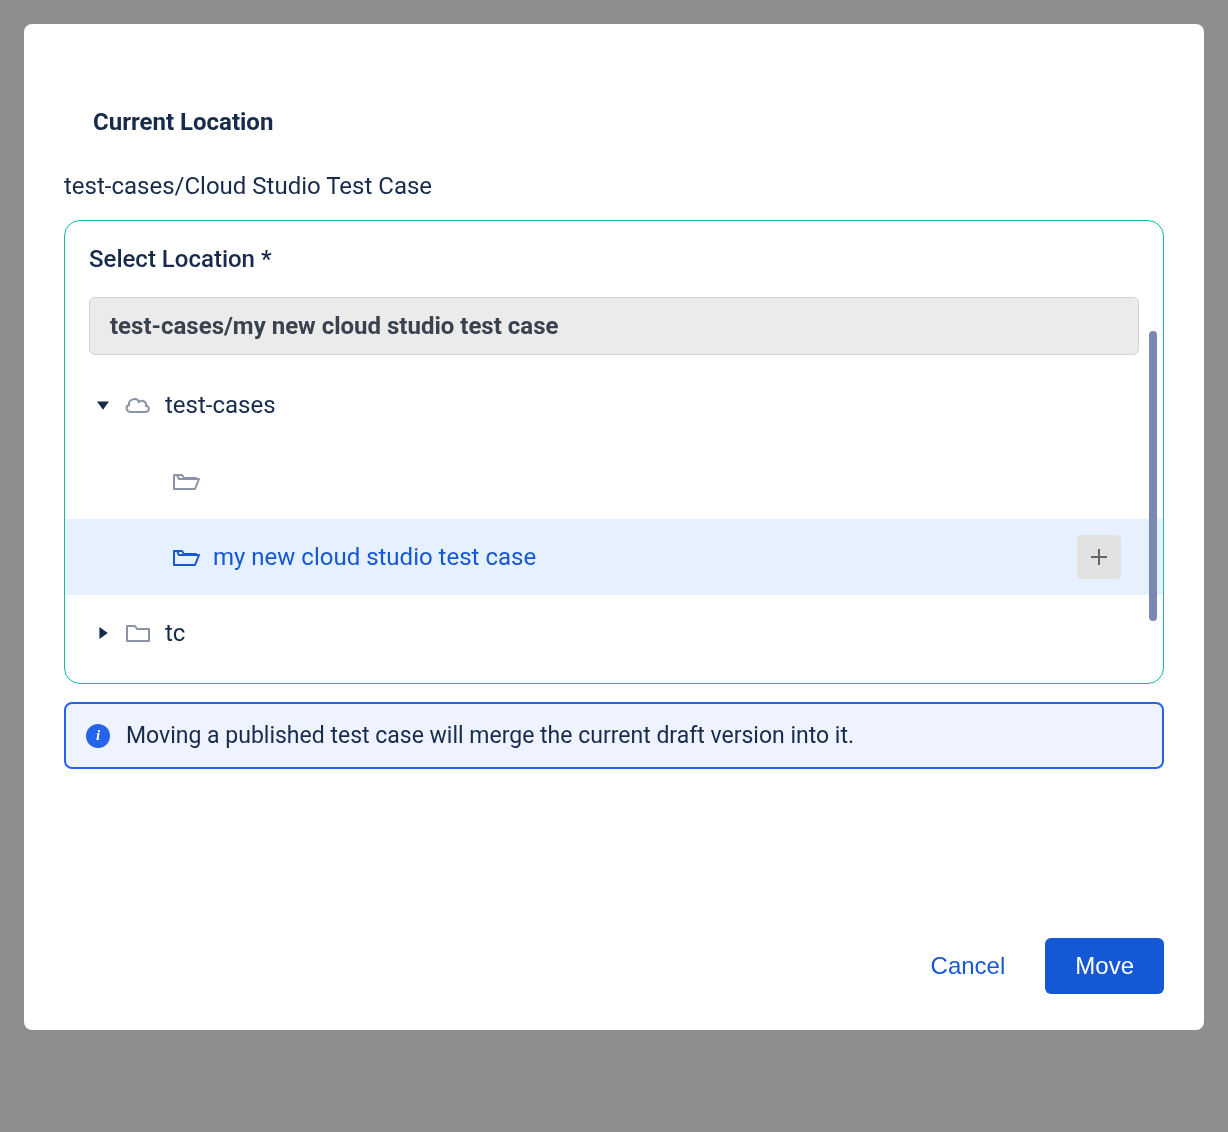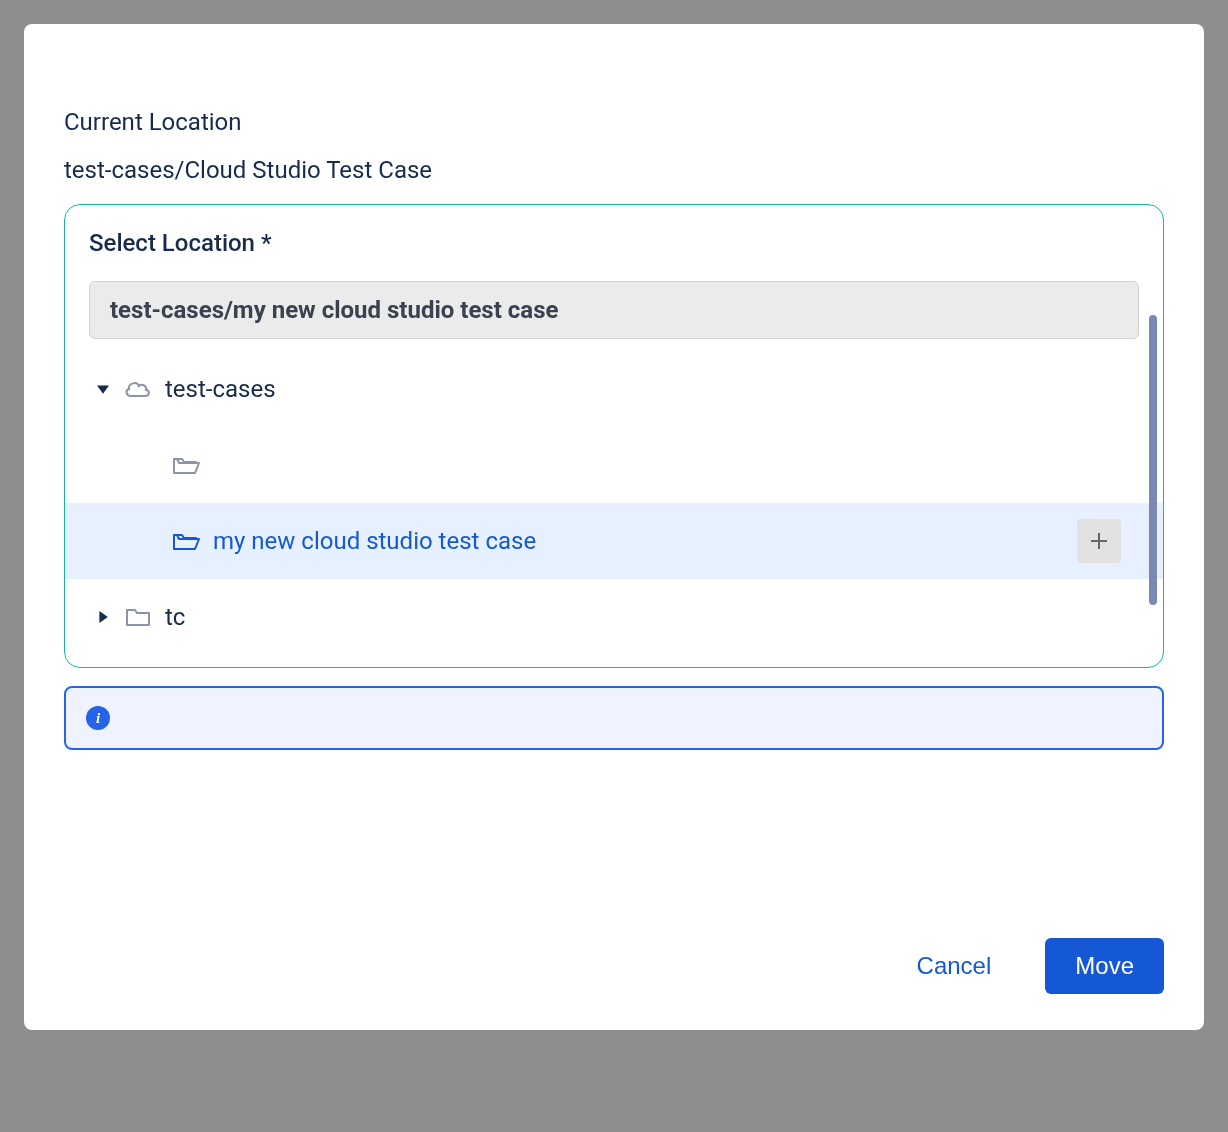--- a/index.html
+++ b/index.html
@@ -55,27 +55,28 @@
       color: #9aa3b0;
       cursor: pointer;
       line-height: 1;
       font-weight: 300;
       padding: 6px;
       margin-top: 4px;
     }
     .section-label {
       font-size: 24px;
       color: #172b4d;
-      font-weight: 400;
+      font-weight: 700;
       margin-top: 44px;
+      margin-left: 29px;
     }
     .current-path {
       font-size: 24px;
       color: #172b4d;
-      margin-top: 20px;
+      margin-top: 36px;
     }
     .select-panel {
       border: 1px solid #14b8a6;
       border-radius: 16px;
       margin-top: 20px;
       padding: 24px 0 12px 0;
       position: relative;
     }
     .select-label {
       font-size: 24px;
@@ -187,21 +188,21 @@
       font-family: Georgia, serif;
     }
     .info-text {
       font-size: 23px;
       color: #172b4d;
     }
     .footer {
       margin-top: auto;
       display: flex;
       justify-content: flex-end;
-      gap: 44px;
+      gap: 30px;
       align-items: center;
       padding-top: 40px;
     }
     .btn-cancel {
       background: transparent;
       border: none;
       color: #1558d6;
       font-size: 24px;
       font-weight: 500;
       cursor: pointer;
@@ -291,19 +292,20 @@
         </span>
         <span class="row-label">tc</span>
       </div>
 
     </div>
     <div class="tree-scrollbar"></div>
   </div>
 
   <div class="info-banner">
     <div class="info-icon">i</div>
+    <div class="info-text">Moving a published test case will merge the current draft version into it.</div>
   </div>
 
   <div class="footer">
     <button class="btn-cancel">Cancel</button>
     <button class="btn-move">Move</button>
   </div>
 </div>
 
 </body></html>

